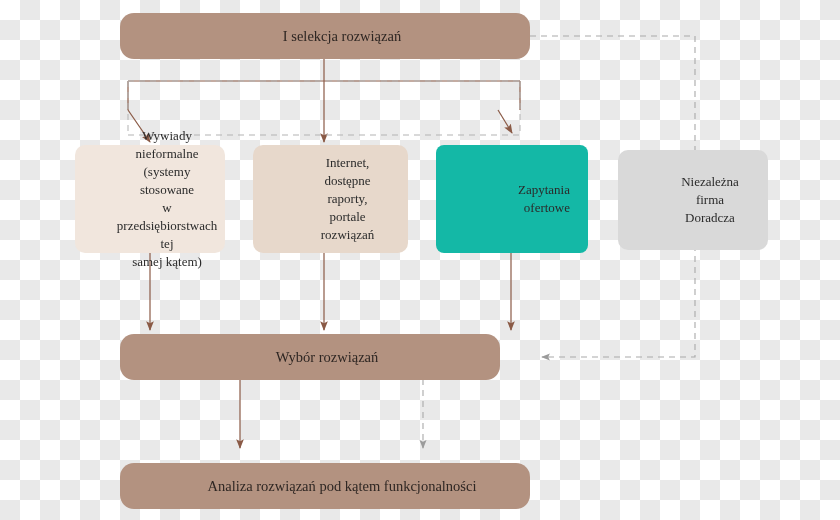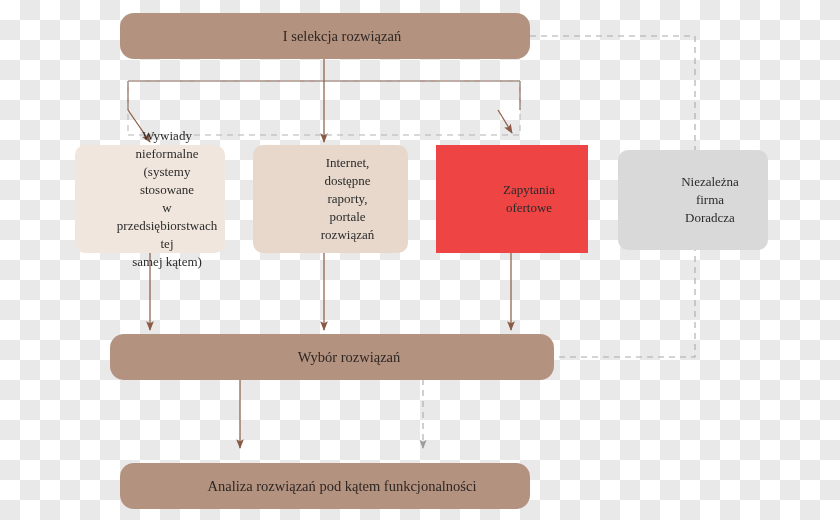--- a/index.html
+++ b/index.html
@@ -53,23 +53,24 @@
     background: #f1e6dd;
     border-radius: 10px;
     font-size: 13px;
   }
   .box-mid {
     background: #e7d8cb;
     border-radius: 10px;
     font-size: 13px;
   }
   .box-dark {
-    background: #ef4444;
-    border-radius: 0;
+    background: #14b8a6;
+    border-radius: 8px;
     font-size: 13px;
+    text-align: right;
   }
   .box-grey {
     background: #d9d9d9;
     border-radius: 10px;
     font-size: 13px;
   }
   svg.edges {
     position: absolute;
     left: 0; top: 0;
     width: 840px;
@@ -144,21 +145,21 @@
 
   <div class="node box-dark" style="left:436px; top:145px; width:152px; height:108px;">
     <span>Zapytania ofertowe</span>
   </div>
 
   <div class="node box-grey" style="left:618px; top:150px; width:150px; height:100px;">
     <span>Niezależna firma
 Doradcza</span>
   </div>
 
-  <div class="node bar" style="left:110px; top:334px; width:444px; height:46px;">
+  <div class="node bar" style="left:120px; top:334px; width:380px; height:46px;">
     <span>Wybór rozwiązań</span>
   </div>
 
   <div class="node bar" style="left:120px; top:463px; width:410px; height:46px;text-align:center;">
     <span>Analiza rozwiązań pod kątem funkcjonalności</span>
   </div>
 
 </div>
 
 </body></html>

